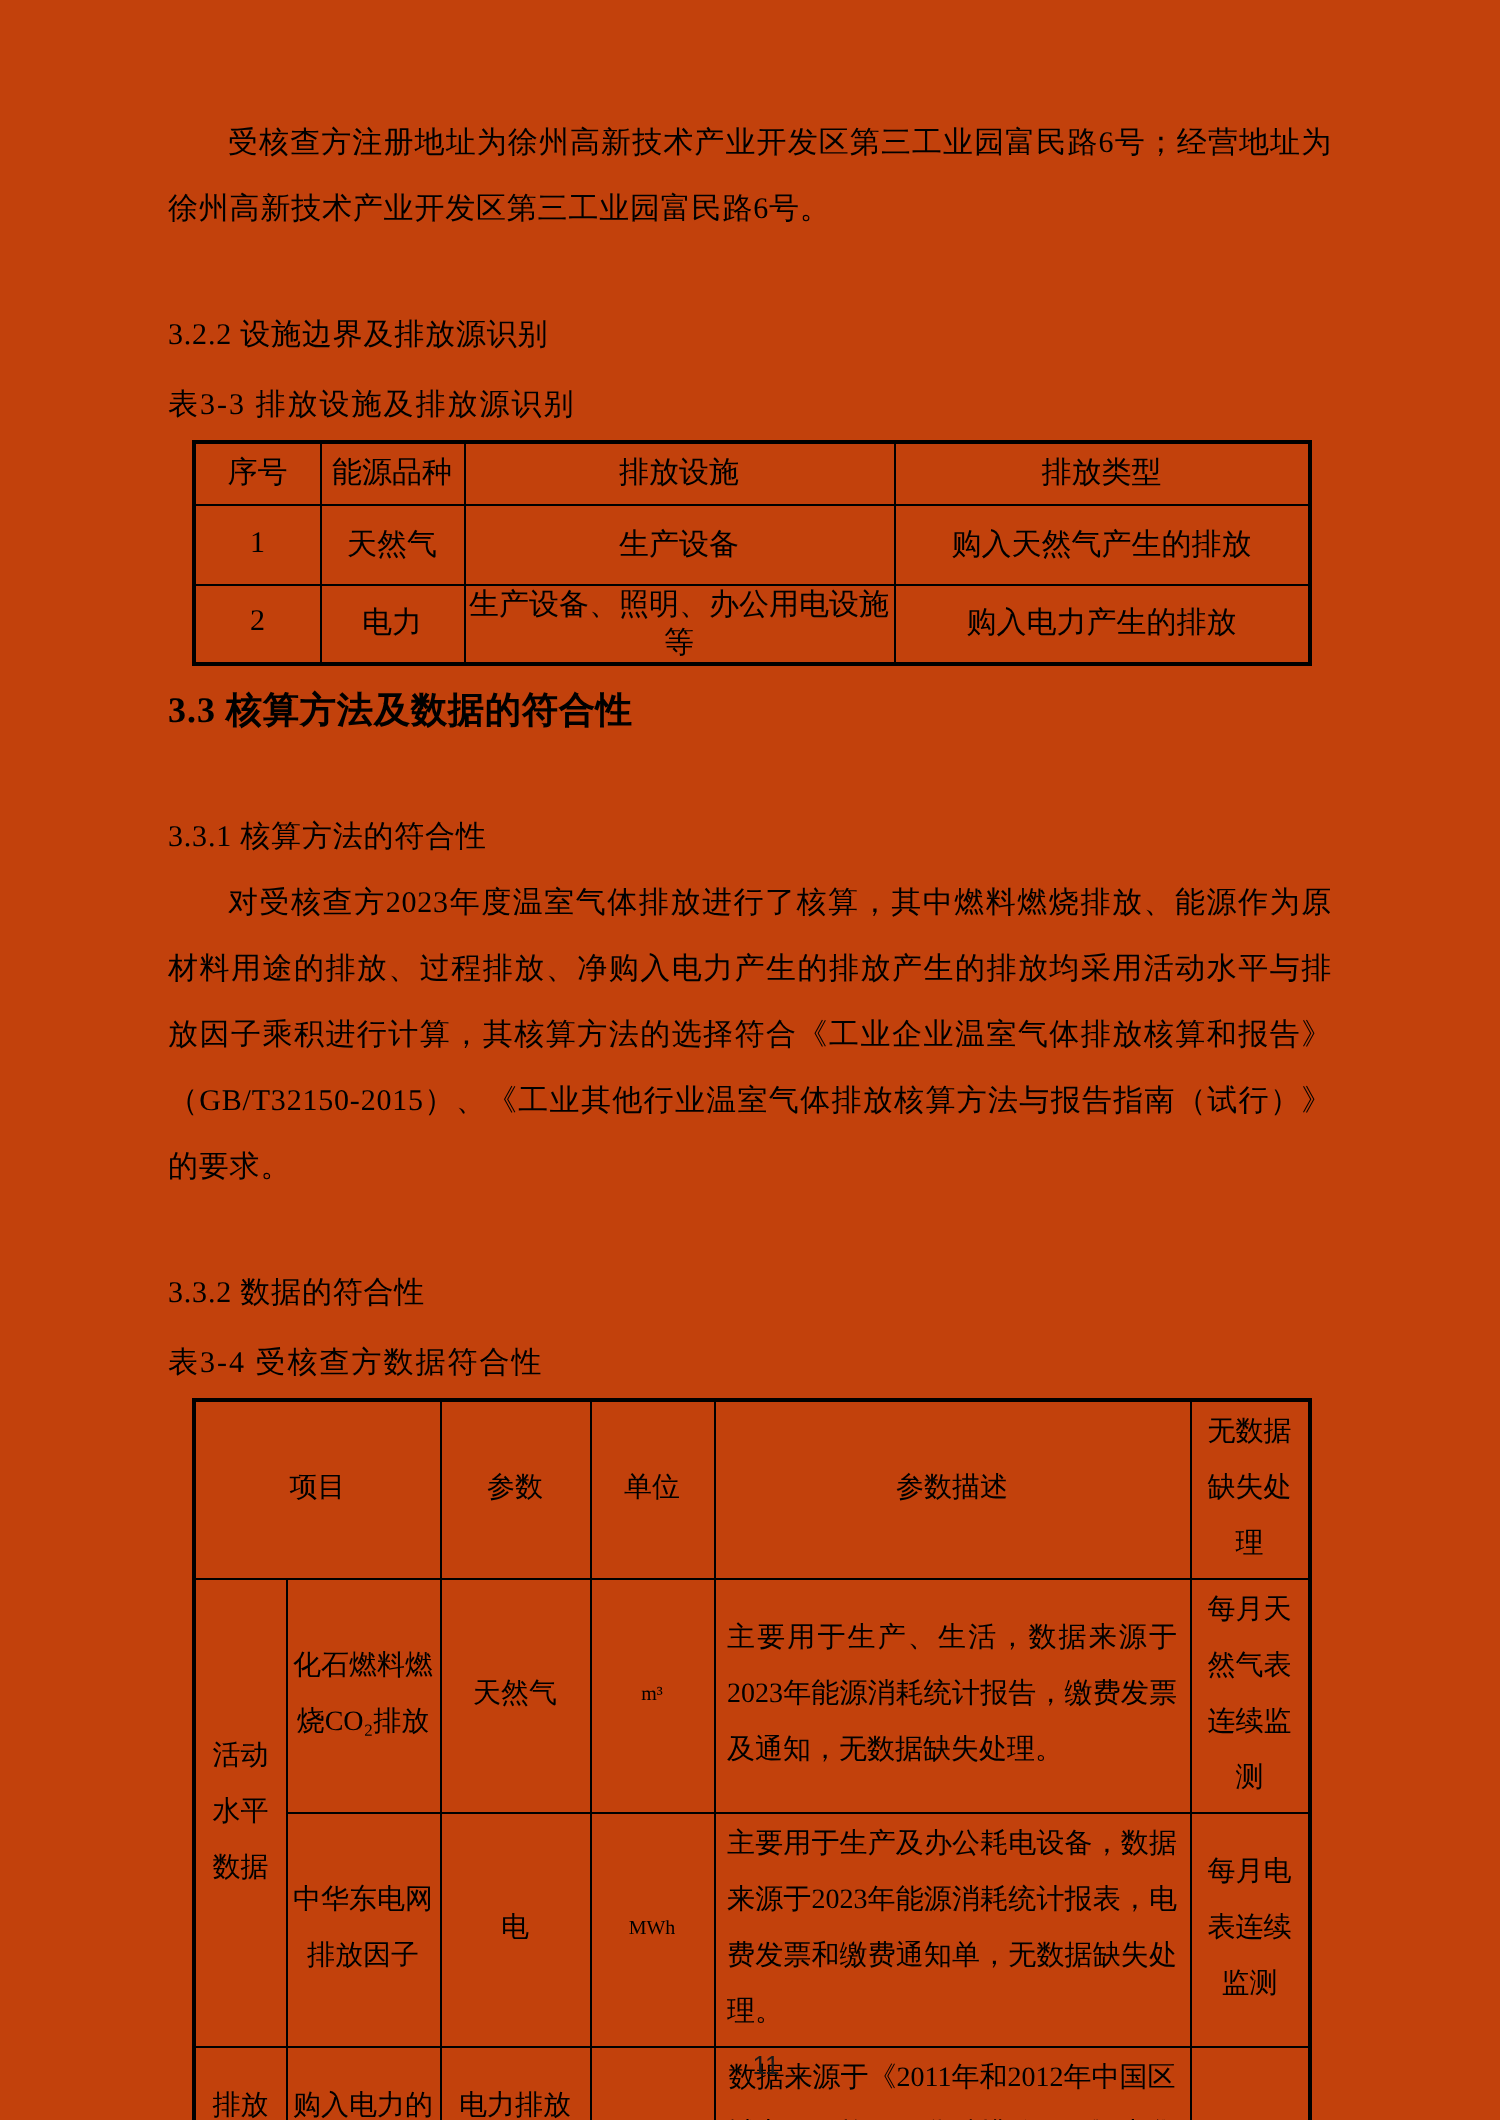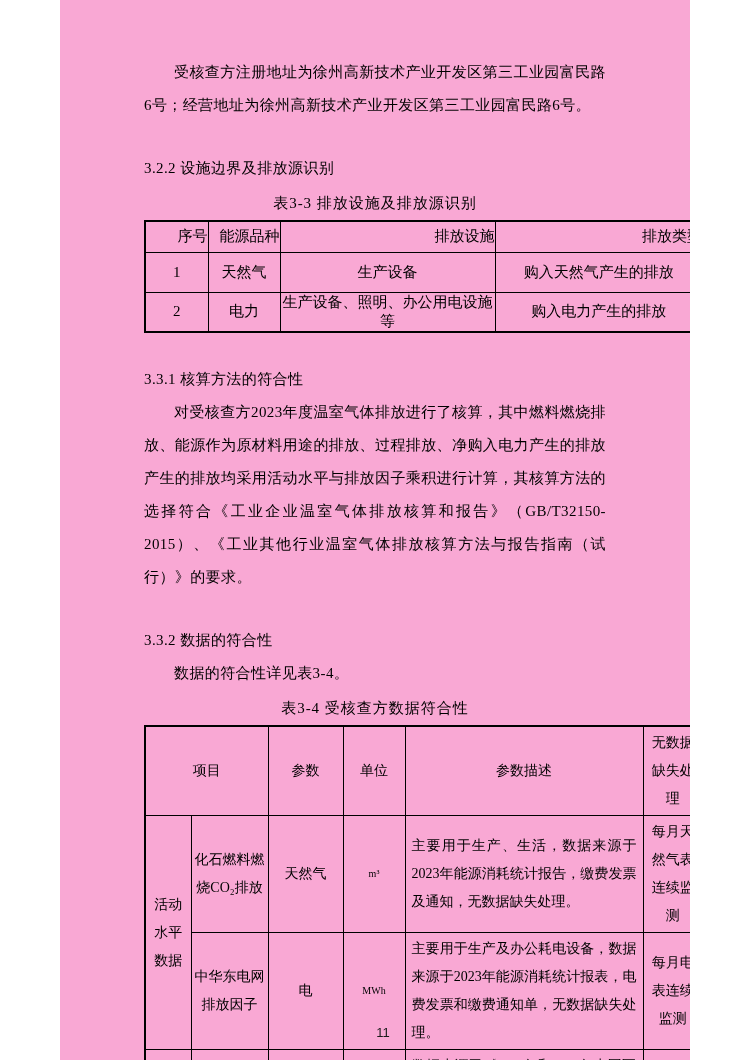--- a/index.html
+++ b/index.html
@@ -1,22 +1,22 @@
 <!DOCTYPE html>
 <html><head>
 <meta charset="utf-8">
 <style>
   * { margin: 0; padding: 0; box-sizing: border-box; }
   html, body { background: #ffffff; }
   .page {
     position: relative;
-    width: 630px;
+    width: 750px;
     height: 1060px;
     margin: 0 auto;
-    background: #f9a8d4;
+    background: #c2410c;
     color: #000000;
     font-family: "Liberation Serif", "DejaVu Serif", serif;
     overflow: hidden;
   }
   .content {
     padding: 56px 84px 0 84px;
   }
   p.body {
     font-size: 15px;
     line-height: 33px;
@@ -32,21 +32,20 @@
     margin-top: 30px;
   }
   h2.sec {
     font-size: 18px;
     font-weight: 700;
     line-height: 36px;
     margin: 4px 0 0 0;
     letter-spacing: 0.5px;
   }
   .tbl-title {
-    text-align: center;
     font-size: 15px;
     line-height: 27px;
     margin-top: 5px;
     letter-spacing: 1px;
   }
   .twrap {
     position: relative;
     width: 558px;
     margin: 3px auto 0 auto;
   }
@@ -57,21 +56,21 @@
     border: 2px solid #000;
   }
   th, td {
     border: 1px solid #000;
     text-align: center;
     vertical-align: middle;
     font-weight: 400;
     overflow: hidden;
   }
   
-  .t33 th { height: 31px; font-size: 15px; text-align: right; }
+  .t33 th { height: 31px; font-size: 15px; }
   .t33 td { height: 40px; font-size: 15px; }
   
   .t34 { border-bottom-width: 1px; }
   .t34 th, .t34 td {
     font-size: 14px;
     line-height: 28px;
     padding: 2px 3px;
   }
   .t34 thead th { height: 56px; }
   .t34 tr.r1 > td { height: 71px; }
@@ -138,28 +137,28 @@
           <tr>
             <td>2</td>
             <td>电力</td>
             <td>生产设备、照明、办公用电设施等</td>
             <td>购入电力产生的排放</td>
           </tr>
         </tbody>
       </table>
     </div>
 
+    <h2 class="sec">3.3 核算方法及数据的符合性</h2>
 
     <h3 class="sub">3.3.1 核算方法的符合性</h3>
 
     <p class="body indent">对受核查方2023年度温室气体排放进行了核算，其中燃料燃烧排放、能源作为原材料用途的排放、过程排放、净购入电力产生的排放产生的排放均采用活动水平与排放因子乘积进行计算，其核算方法的选择符合《工业企业温室气体排放核算和报告》（GB/T32150-2015）、《工业其他行业温室气体排放核算方法与报告指南（试行）》的要求。</p>
 
     <h3 class="sub">3.3.2 数据的符合性</h3>
 
-    <p class="body indent">数据的符合性详见表3-4。</p>
 
     <div class="tbl-title">表3-4 受核查方数据符合性</div>
 
     <div class="twrap">
       <table class="t34">
         <colgroup>
           <col style="width:46px">
             <col style="width:77px">
             <col style="width:75px">
             <col style="width:62px">

